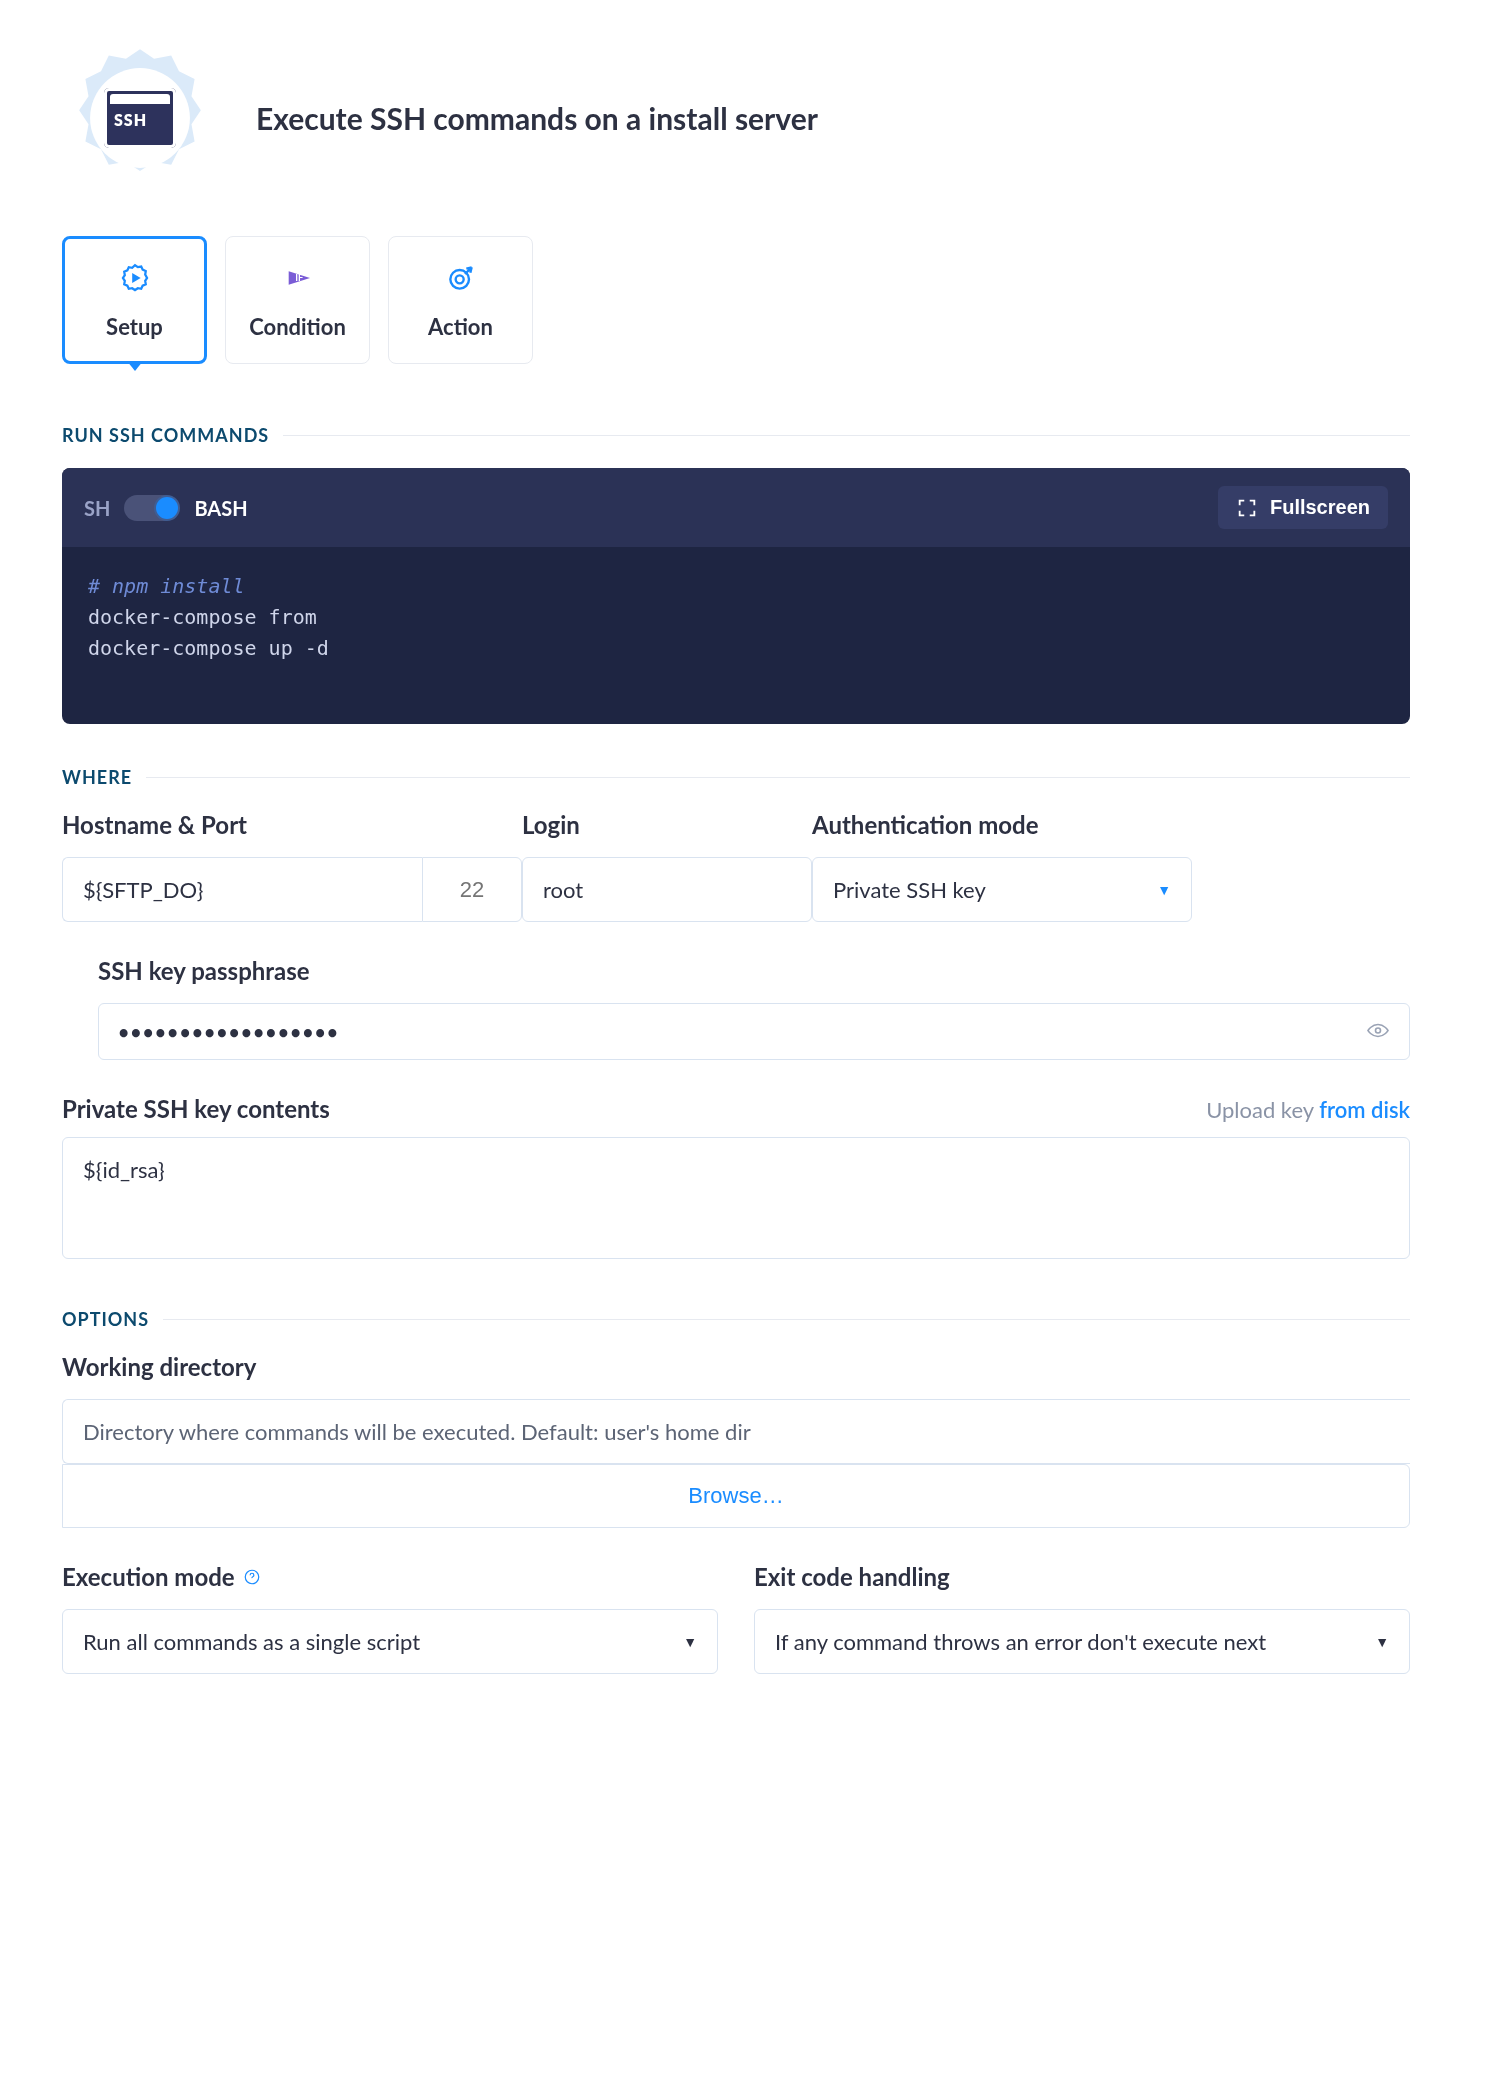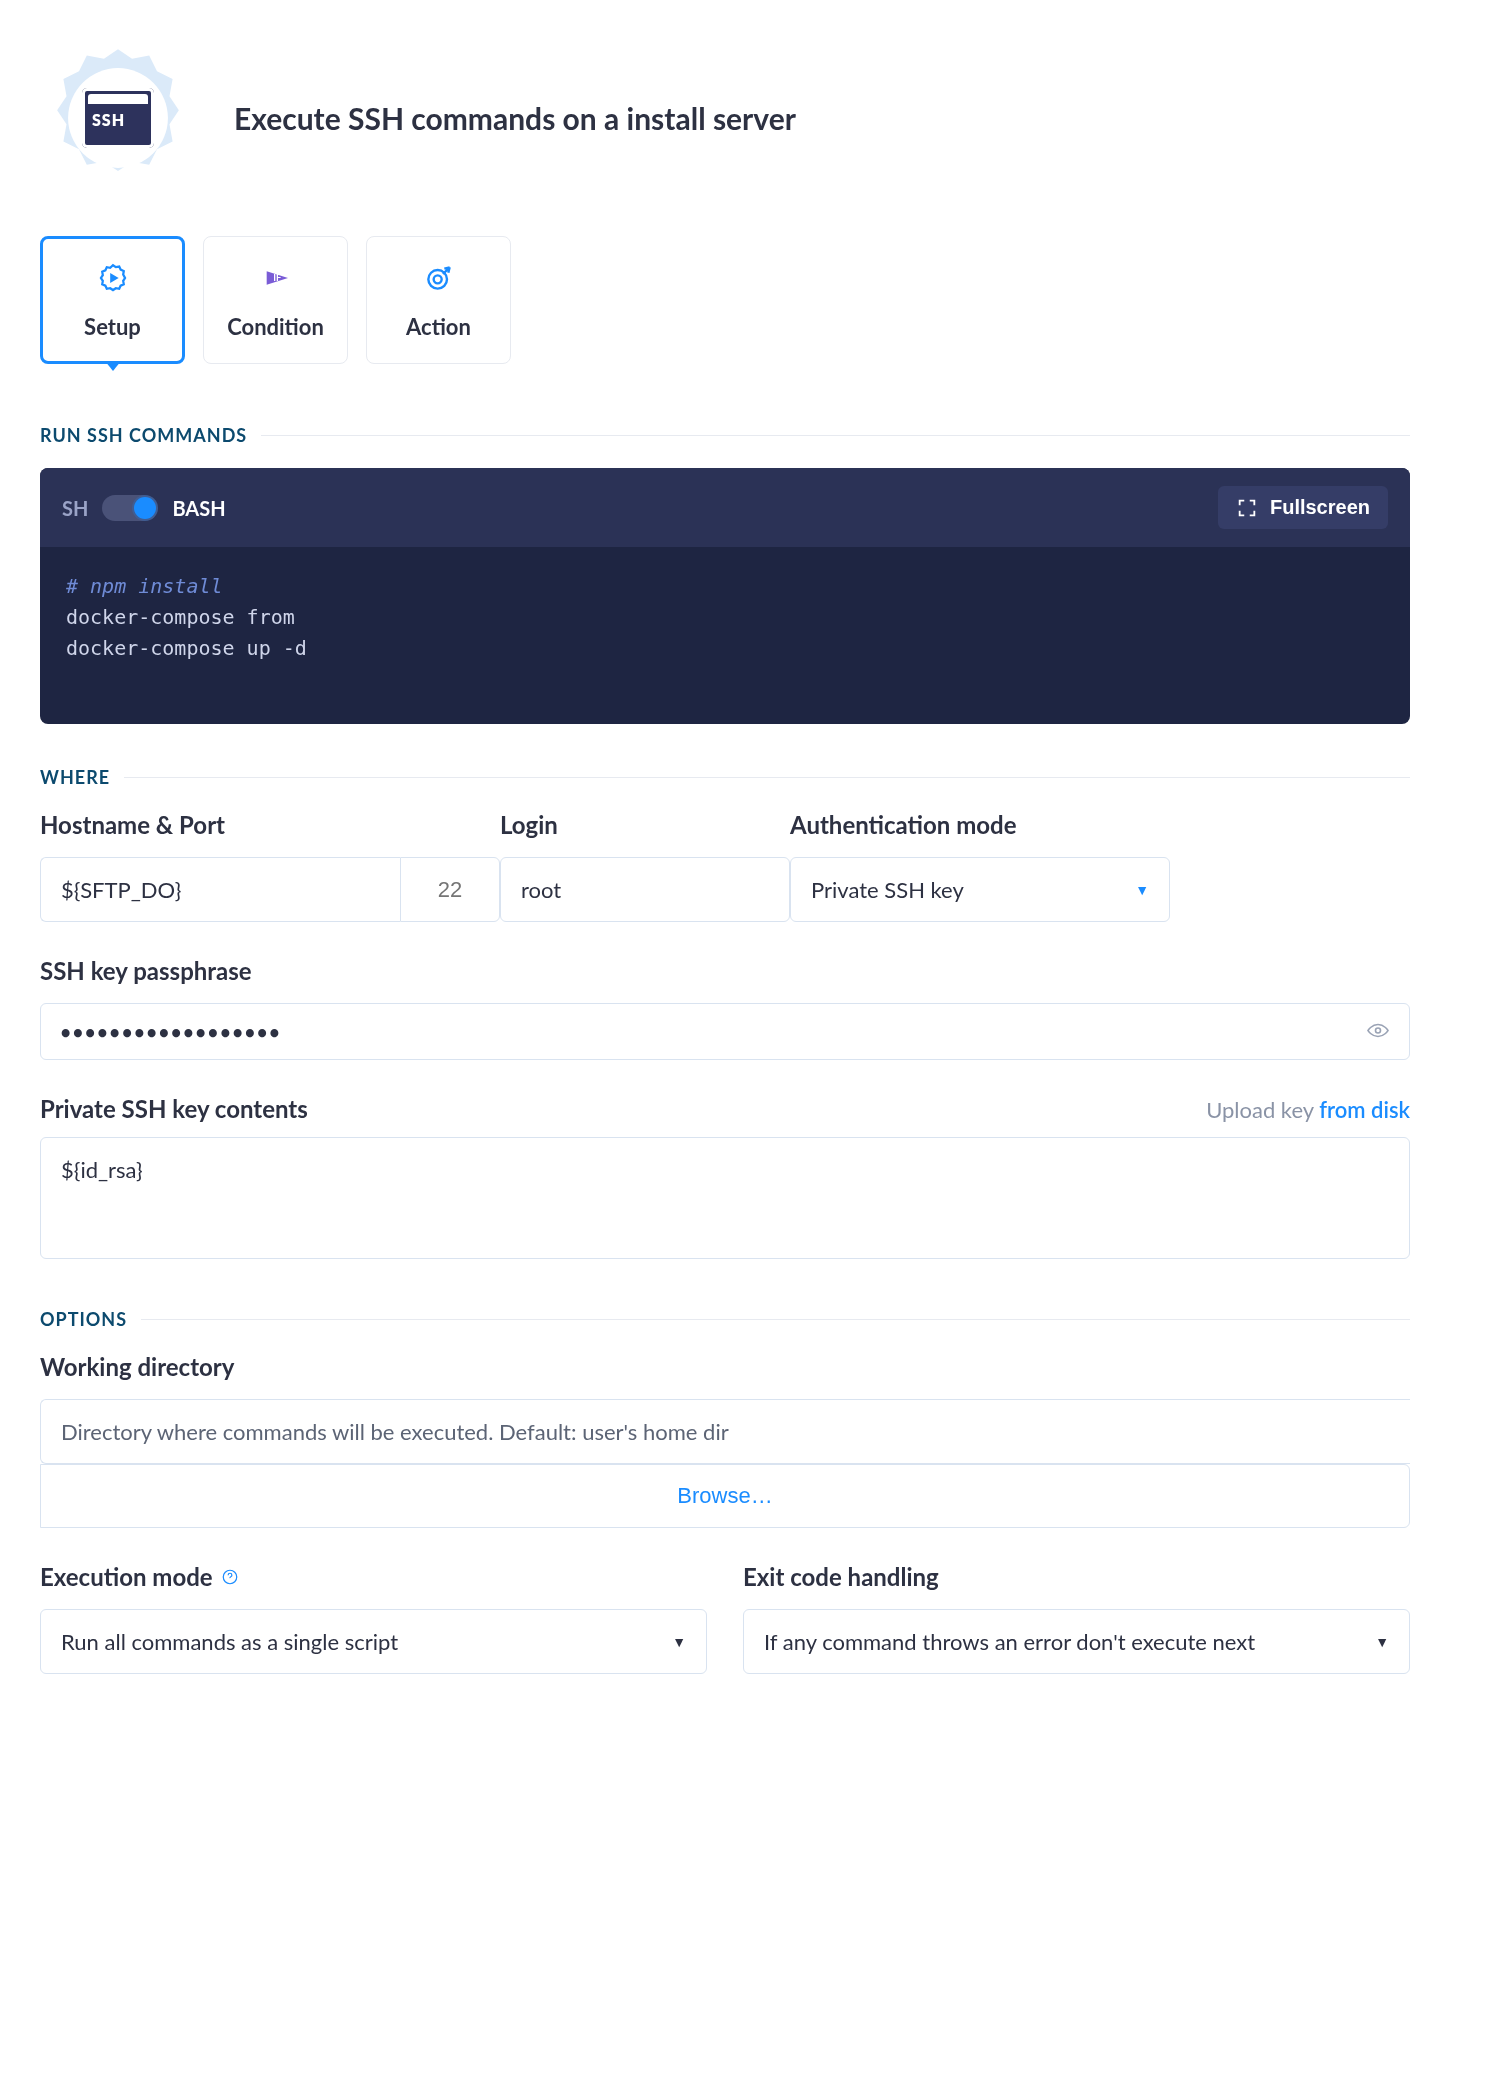--- a/index.html
+++ b/index.html
@@ -3,21 +3,21 @@
 <meta charset="utf-8">
 <style>
   * { box-sizing: border-box; margin: 0; padding: 0; }
   body {
     font-family: -apple-system, BlinkMacSystemFont, "Segoe UI", "Lato", sans-serif;
     background: #fff;
     color: #2b2f3a;
     width: 1500px;
     padding: 0;
   }
-  .wrap { padding: 40px 90px 200px 40px; }
+  .wrap { padding: 40px 90px 200px 62px; }
 
   
   .header { display: flex; align-items: center; gap: 38px; margin-bottom: 40px; }
   .badge-wrap { position: relative; width: 156px; height: 156px; display:flex; align-items:center; justify-content:center; }
   .gear-bg { position:absolute; inset:0; }
   .ssh-tile {
     position: relative; width: 72px; height: 60px; background:#2d325c; border-radius:5px;
     box-shadow: 0 0 0 3px #fff inset; 
   }
   .ssh-tile::before{
@@ -213,21 +213,21 @@
     </div>
     <div class="col">
       <div class="flabel">Authentication mode</div>
       <div class="select">
         <span>Private SSH key</span>
         <span class="caret">▼</span>
       </div>
     </div>
   </div>
 
-  <div class="col" style="gap:18px; margin-bottom:34px;">
+  <div class="col" style="gap:18px; margin-bottom:34px;margin-left:36px;">
     <div class="flabel">SSH key passphrase</div>
     <div class="pass-wrap">
       <input class="input" type="text" value="••••••••••••••••••" style="">
       <span class="eye">
         <svg viewBox="0 0 24 24" width="24" height="24">
             <path fill="none" stroke="#9aa3b5" stroke-width="1.6" d="M2 12s3.5-6 10-6 10 6 10 6-3.5 6-10 6S2 12 2 12z"></path>
             <circle cx="12" cy="12" r="2.5" fill="none" stroke="#9aa3b5" stroke-width="1.6"></circle>
           </svg>
       </span>
     </div>

